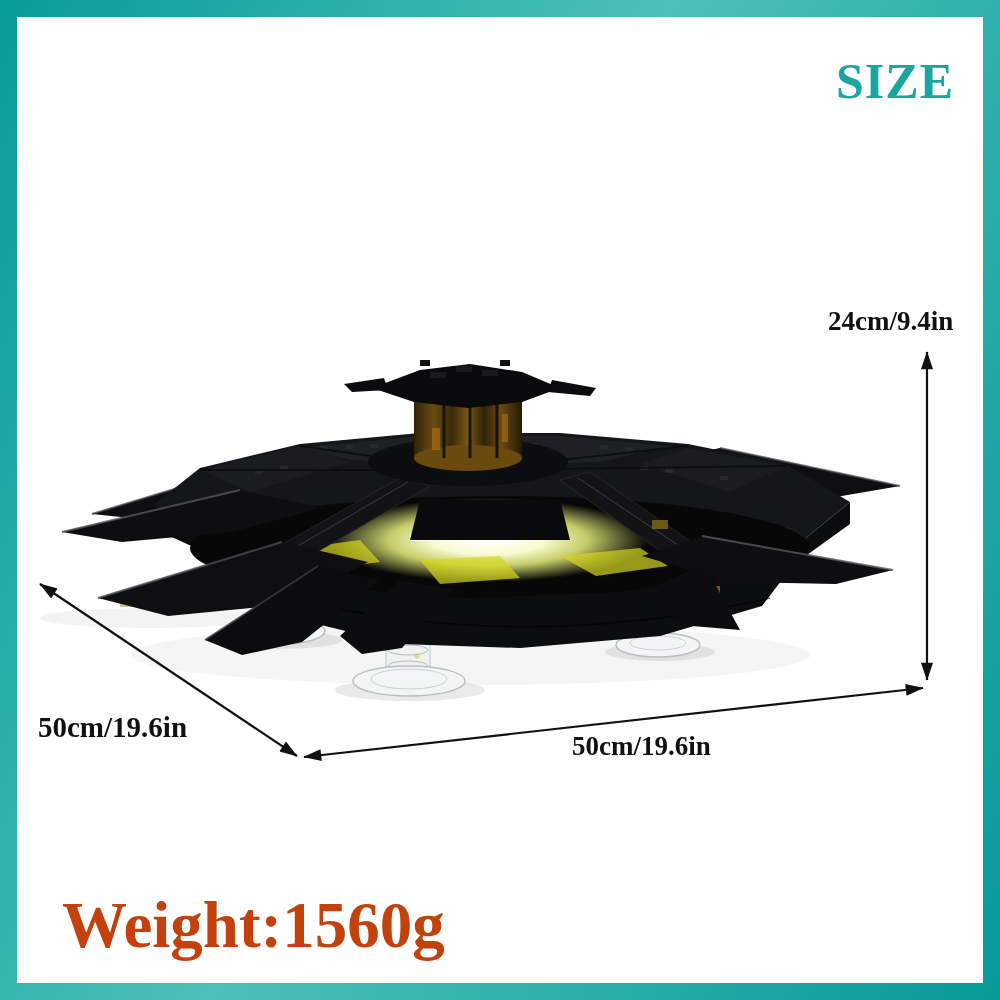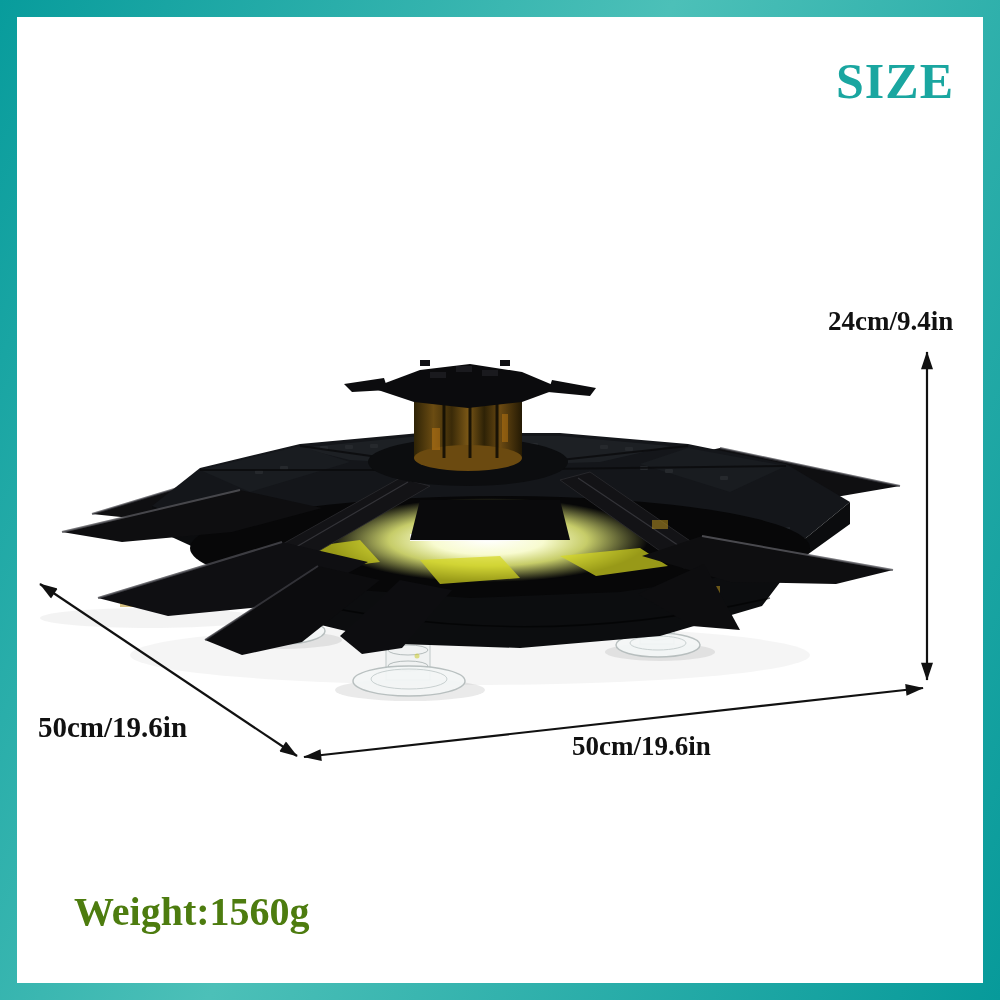--- a/index.html
+++ b/index.html
@@ -7,21 +7,21 @@
         font-family:Liberation Serif, serif;overflow:hidden;}
   .frame-border{position:absolute;inset:0;
         background:linear-gradient(115deg,#089c9c 0%,#4cc0b8 46%,#079a9a 100%);}
   .canvas{position:absolute;inset:17px;background:#ffffff;}
   .size-title{position:absolute;top:52px;right:46px;font-size:50px;font-weight:bold;
         color:#1aa6a0;letter-spacing:1px;}
   .dim{position:absolute;font-weight:bold;color:#111111;white-space:nowrap;}
   .dim-height{top:306px;left:828px;font-size:27px;text-align:right;}
   .dim-depth{top:711px;left:38px;font-size:29px;}
   .dim-width{top:731px;left:572px;font-size:27px;}
-  .weight{position:absolute;top:888px;left:74px;font-size:40px;font-weight:bold;color:#4d7c0f;}
+  .weight{position:absolute;top:888px;left:62px;font-size:65px;font-weight:bold;color:#c2410c;}
   .scene{position:absolute;inset:0;width:1000px;height:1000px;}
 </style>
 </head>
 <body>
 
 <div class="page">
   <div class="frame-border"></div>
   <div class="canvas"></div>
 
   <svg class="scene" viewBox="0 0 1000 1000">

